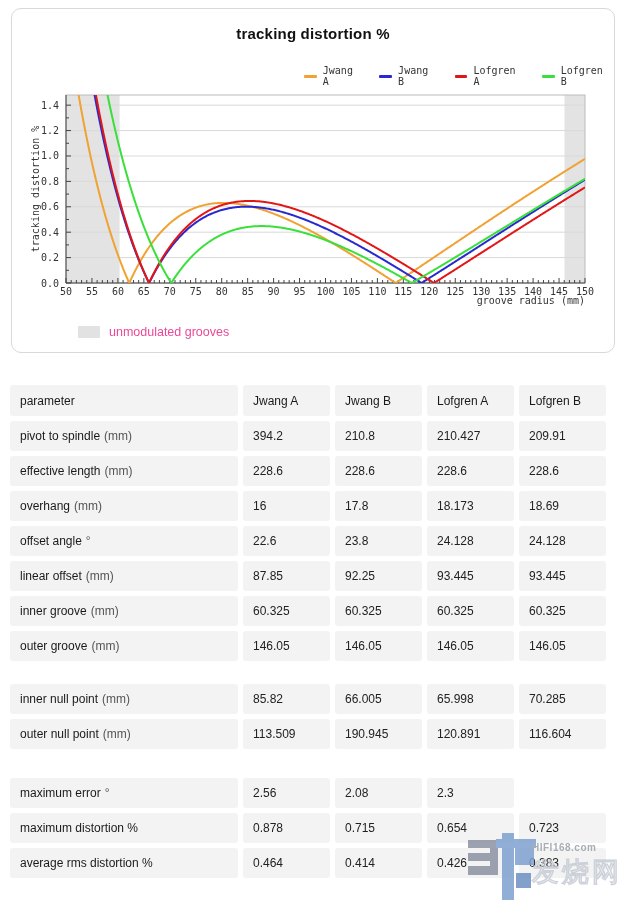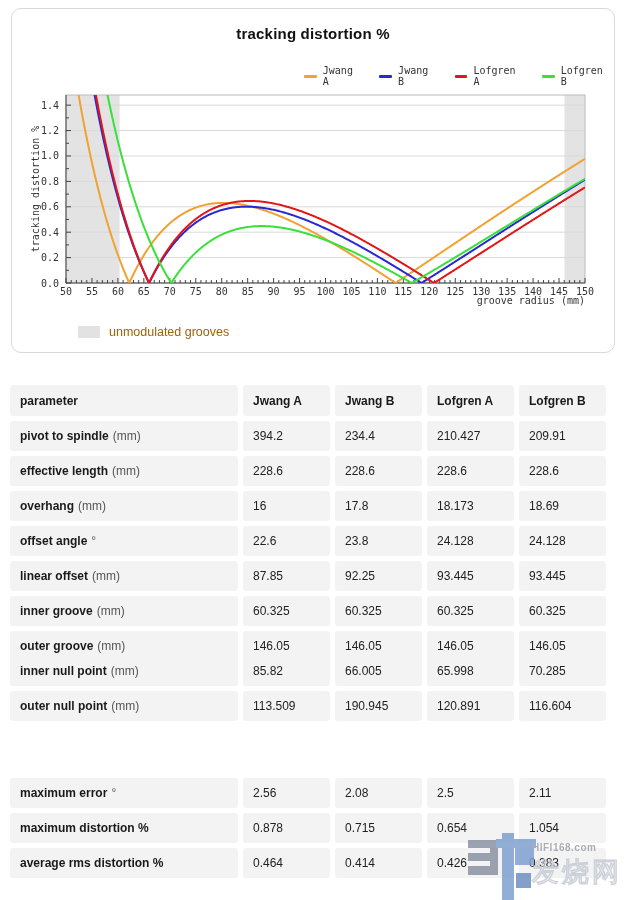--- a/index.html
+++ b/index.html
@@ -18,34 +18,34 @@
   }
   .legend{
     position:absolute;left:292px;top:56px;display:flex;gap:15px;align-items:center;
     font-family:"DejaVu Sans Mono",monospace;font-size:10px;color:#333;
   }
   .legend .item{display:flex;align-items:center;}
   .legend .dash{width:13px;height:3px;border-radius:1px;margin-right:6px;}
   #plot{position:absolute;left:0;top:76px;}
   .band-legend{
     position:absolute;left:66px;top:316px;display:flex;align-items:center;gap:9px;
-    font-size:12.5px;color:#a16207;
+    font-size:12.5px;color:#ec4899;
   }
   .band-legend .swatch{width:22px;height:12px;background:#e2e2e2;}
   
   .tsection{position:absolute;left:10px;display:flex;flex-direction:column;gap:5px;}
   .trow{display:flex;gap:5px;height:30px;}
   .trow.header{height:31px;}
   .cell{
     background:#f3f3f3;border-radius:3px;display:flex;align-items:center;
     box-sizing:border-box;padding-left:10px;font-size:12px;color:#222;
   }
   .cell.param{width:228px;}
   .cell.val{width:87px;}
-  .lbl,.hdr{font-weight:bold;color:#1a1a1a;}
+  .lbl,.hdr{font-weight:normal;color:#1a1a1a;}
   .unit{color:#555;margin-left:4px;}
   
   .watermark{position:absolute;left:468px;top:833px;width:158px;height:67px;opacity:.85;pointer-events:none;}
   .watermark span{position:absolute;display:block;}
   .wg1{left:0;top:7px;width:24px;height:8px;background:#8b92a2;}
   .wg2{left:0;top:20px;width:24px;height:8px;background:#8b92a2;}
   .wg3{left:0;top:33px;width:30px;height:9px;background:#8b92a2;}
   .wgv{left:22px;top:7px;width:8px;height:35px;background:#8b92a2;}
   .wbv{left:34px;top:0;width:12px;height:67px;background:#7da0cf;}
   .wbh{left:28px;top:6px;width:40px;height:9px;background:#7da0cf;}
@@ -277,21 +277,21 @@
       </div>
       <div class="trow">
         <div class="cell param">
           <span class="lbl">pivot to spindle</span>
           <span class="unit">(mm)</span>
         </div>
         <div class="cell val">
           <span>394.2</span>
         </div>
         <div class="cell val">
-          <span>234.4</span>
+          <span>210.8</span>
         </div>
         <div class="cell val">
           <span>210.427</span>
         </div>
         <div class="cell val">
           <span>209.91</span>
         </div>
       </div>
       <div class="trow">
         <div class="cell param">
@@ -395,21 +395,21 @@
           <span>146.05</span>
         </div>
         <div class="cell val">
           <span>146.05</span>
         </div>
         <div class="cell val">
           <span>146.05</span>
         </div>
       </div>
     </div>
-    <div class="tsection" style="top: 656px; align-items: center;">
+    <div class="tsection" style="top: 684px; align-items: center;">
       <div class="trow">
         <div class="cell param">
           <span class="lbl">inner null point</span>
           <span class="unit">(mm)</span>
         </div>
         <div class="cell val">
           <span>85.82</span>
         </div>
         <div class="cell val">
           <span>66.005</span>
@@ -446,41 +446,38 @@
           <span class="lbl">maximum error</span>
           <span class="unit">°</span>
         </div>
         <div class="cell val">
           <span>2.56</span>
         </div>
         <div class="cell val">
           <span>2.08</span>
         </div>
         <div class="cell val">
-          <span>2.5</span>
-        </div>
-        <div class="cell val">
-          <span>2.11</span>
+          <span>2.3</span>
         </div>
       </div>
       <div class="trow">
         <div class="cell param">
           <span class="lbl">maximum distortion %</span>
         </div>
         <div class="cell val">
           <span>0.878</span>
         </div>
         <div class="cell val">
           <span>0.715</span>
         </div>
         <div class="cell val">
           <span>0.654</span>
         </div>
         <div class="cell val">
-          <span>1.054</span>
+          <span>0.723</span>
         </div>
       </div>
       <div class="trow">
         <div class="cell param">
           <span class="lbl">average rms distortion %</span>
         </div>
         <div class="cell val">
           <span>0.464</span>
         </div>
         <div class="cell val">

